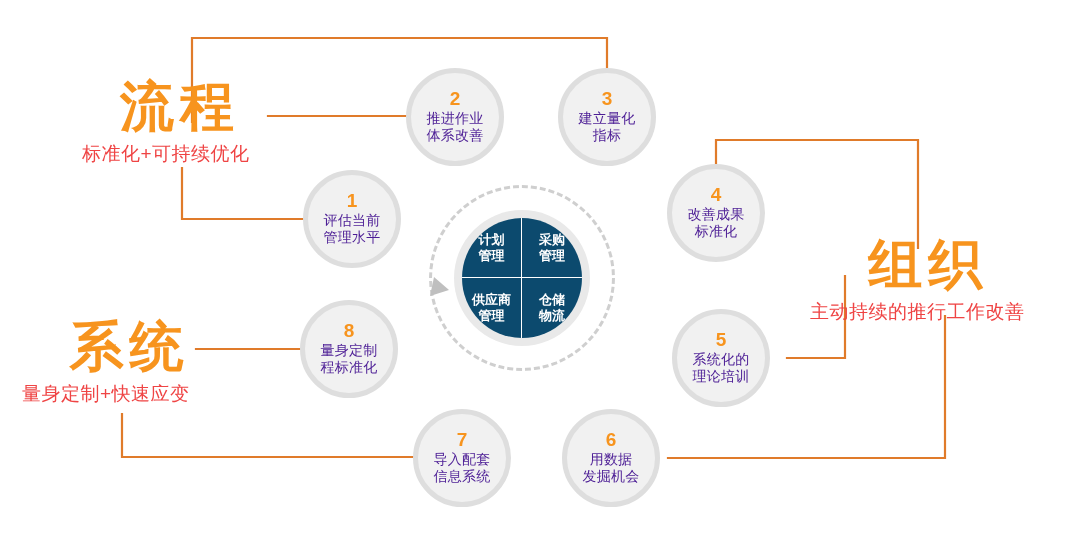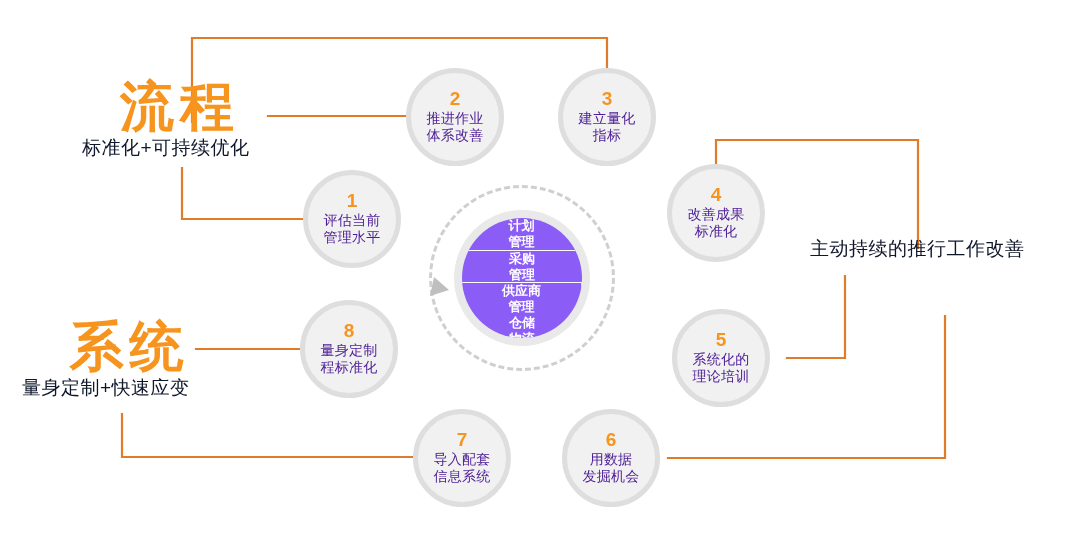--- a/index.html
+++ b/index.html
@@ -14,22 +14,22 @@
   
   #connectors { position:absolute; left:0; top:0; width:1080px; height:535px; }
 
   
   .group { position:absolute; }
   .group .title {
     font-size:54px; font-weight:bold; color:#F7941E;
     letter-spacing:6px; line-height:1.05; white-space:nowrap;
   }
   .group .sub {
-    font-size:19px; color:#0f172a; white-space:nowrap;
-    letter-spacing:0.5px; 
+    font-size:19px; color:#ef4444; white-space:nowrap;
+    letter-spacing:0.5px; margin-top:6px;
   }
   #group-process { left:120px; top:78px; }
   #group-process .title { text-align:left; }
   #group-process .sub { text-align:left; margin-left:-38px; }
 
   #group-org { left:832px; top:236px; }
   #group-org .title { text-align:center; }
   #group-org .sub { text-align:center; margin-left:-22px; }
 
   #group-system { left:60px; top:318px; }
@@ -57,22 +57,22 @@
   #dashed-ring {
     position:absolute; left:-13px; top:-13px; width:186px; height:186px;
     border-radius:50%; border:3px dashed #CFCFCF;
   }
   #core-ring {
     position:absolute; left:12px; top:12px; width:136px; height:136px;
     border-radius:50%; background:#E9E9E9;
   }
   #core {
     position:absolute; left:20px; top:20px; width:120px; height:120px;
-    border-radius:50%; background:#8b5cf6; overflow:hidden;
-    display:grid; grid-template-columns:1fr; grid-template-rows:1fr 1fr;
+    border-radius:50%; background:#0c4a6e; overflow:hidden;
+    display:grid; grid-template-columns:1fr 1fr; grid-template-rows:1fr 1fr;
   }
   #core .quad {
     display:flex; flex-direction:column; align-items:center; justify-content:center;
     color:#ffffff; font-size:13px; font-weight:bold; line-height:1.22;
     white-space:pre-line; text-align:center;
   }
   #core .q1 { border-right:1.5px solid #fff; border-bottom:1.5px solid #fff; }
   #core .q2 { border-bottom:1.5px solid #fff; }
   #core .q3 { border-right:1.5px solid #fff; }
   #rot-arrow { position:absolute; left:-18px; top:72px; }
@@ -102,20 +102,21 @@
       <path d="M 122 414 L 122 457 L 413 457"></path>
     </g>
   </svg>
 
   <div class="group" id="group-process">
     <div class="title">流程</div>
     <div class="sub">标准化+可持续优化</div>
   </div>
 
   <div class="group" id="group-org">
+    <div class="title">组织</div>
     <div class="sub">主动持续的推行工作改善</div>
   </div>
 
   <div class="group" id="group-system">
     <div class="title">系统</div>
     <div class="sub">量身定制+快速应变</div>
   </div>
 
   <div class="node" style="left:303px; top:170px;">
     <div class="num">1</div>

